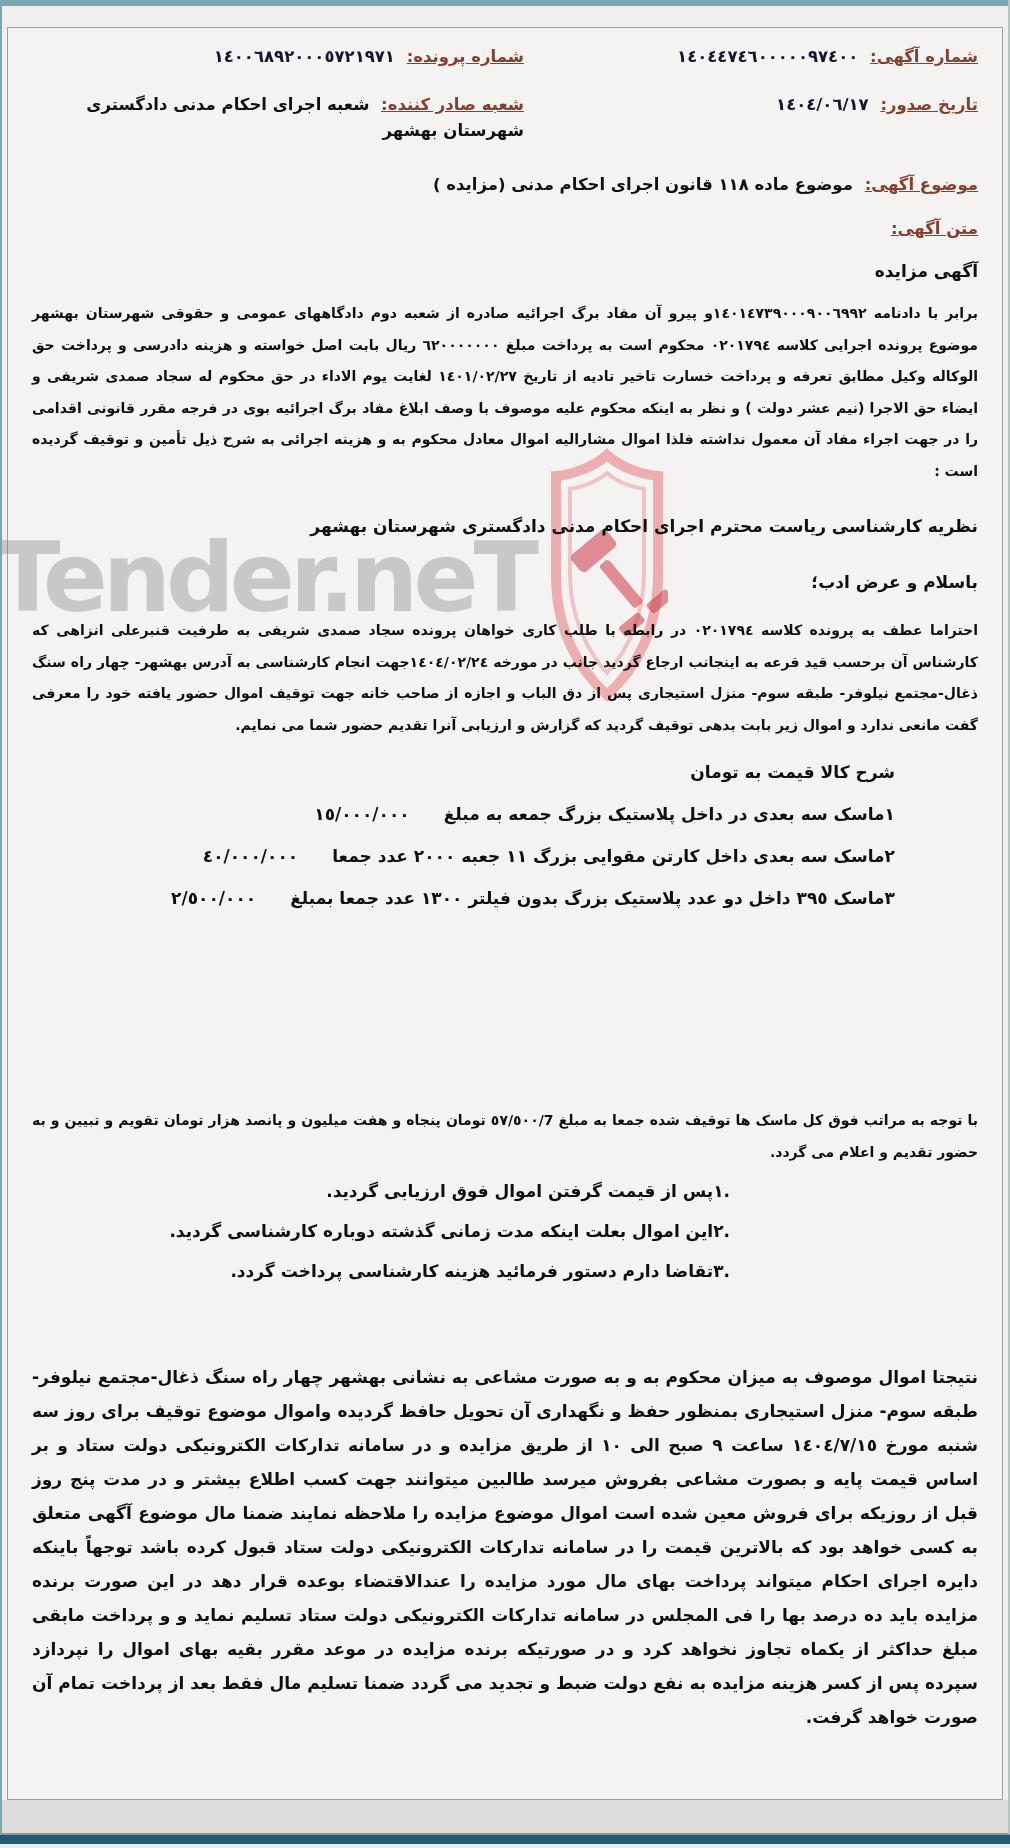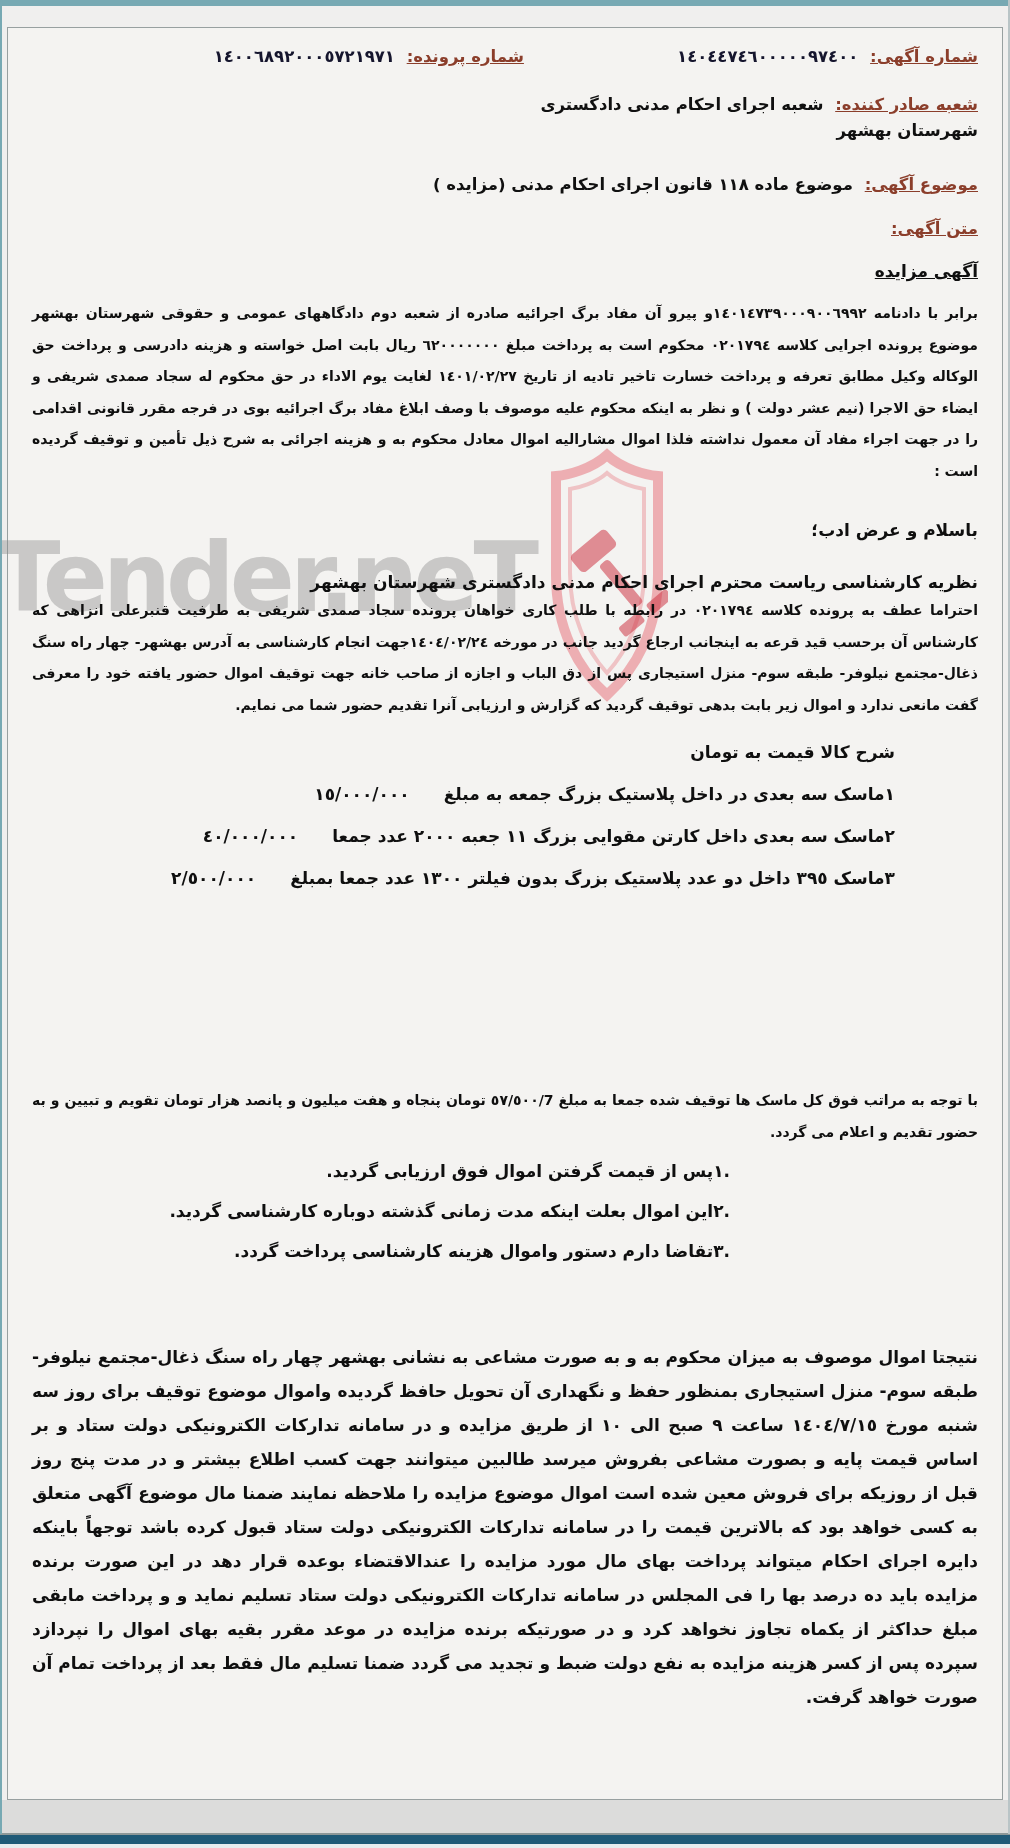--- a/index.html
+++ b/index.html
@@ -27,21 +27,21 @@
   .meta-row { display:grid; grid-template-columns:48% 52%; font-size:16.5px; line-height:26px; margin-bottom:22px; }
   .meta-row .cell { text-align:right; }
   .lbl { color:#8b3e2b;text-decoration:underline; }
   .val { color:#15152d; margin-right:6px; }
   .val-black { color:#101010; margin-right:6px; }
   .single-row { font-size:16.5px; line-height:26px; text-align:right; }
 
   .subject-row { margin-bottom:18px; }
   .bodylabel-row { margin-bottom:16px; }
 
-  .auction-title { font-size:17px; line-height:26px; margin-bottom:14px;text-decoration:underline; }
+  .auction-title { font-size:17px; line-height:26px; margin-bottom:14px; }
 
   .para {
     font-size:14px; line-height:2.25;
     text-align:justify; text-align-last:right;
     margin:0 0 4px 0;
   }
   .line { font-size:17px; line-height:26px; text-align:right; }
   .expert-heading { margin:26px 0 0 0; }
   .salutation { margin:30px 0 20px 0; }
 
@@ -113,41 +113,45 @@
         <span class="val">١٤٠٤٤٧٤٦٠٠٠٠٠٩٧٤٠٠</span>
       </div>
       <div class="cell">
         <span class="lbl">شماره پرونده:</span>
         <span class="val">١٤٠٠٦٨٩٢٠٠٠٥٧٢١٩٧١</span>
       </div>
     </div>
 
     <div class="meta-row" style="margin-bottom:28px;">
       <div class="cell">
+        <span class="lbl">تاریخ صدور:</span>
+        <span class="val">١٤٠٤/٠٦/١٧</span>
+      </div>
+      <div class="cell">
         <span class="lbl">شعبه صادر کننده:</span>
         <span class="val-black">شعبه اجرای احکام مدنی دادگستری شهرستان بهشهر</span>
       </div>
     </div>
 
     <div class="single-row subject-row">
       <span class="lbl">موضوع آگهی:</span>
       <span class="val-black">موضوع ماده ١١٨ قانون اجرای احکام مدنی (مزایده )</span>
     </div>
 
     <div class="single-row bodylabel-row">
       <span class="lbl">متن آگهی:</span>
     </div>
 
     <div class="auction-title">آگهی مزایده</div>
 
     <p class="para">برابر با دادنامه ١٤٠١٤٧٣٩٠٠٠٩٠٠٦٩٩٢و پیرو آن مفاد برگ اجرائیه صادره از شعبه دوم دادگاههای عمومی و حقوقی شهرستان بهشهر موضوع پرونده اجرایی کلاسه ٠٢٠١٧٩٤ محکوم است به پرداخت مبلغ ٦٢٠٠٠٠٠٠٠ ریال بابت اصل خواسته و هزینه دادرسی و پرداخت حق الوکاله وکیل مطابق تعرفه و پرداخت خسارت تاخیر تادیه از تاریخ ١٤٠١/٠٢/٢٧ لغایت یوم الاداء در حق محکوم له سجاد صمدی شریفی و ایضاء حق الاجرا (نیم عشر دولت ) و نظر به اینکه محکوم علیه موصوف با وصف ابلاغ مفاد برگ اجرائیه بوی در فرجه مقرر قانونی اقدامی را در جهت اجراء مفاد آن معمول نداشته فلذا اموال مشارالیه اموال معادل محکوم به و هزینه اجرائی به شرح ذیل تأمین و توقیف گردیده است :</p>
 
+    <div class="line expert-heading">نظریه کارشناسی ریاست محترم اجرای احکام مدنی دادگستری شهرستان بهشهر</div>
+
     <div class="line salutation">باسلام و عرض ادب؛</div>
-
-    <div class="line expert-heading">نظریه کارشناسی ریاست محترم اجرای احکام مدنی دادگستری شهرستان بهشهر</div>
 
     <p class="para">احتراما عطف به پرونده کلاسه ٠٢٠١٧٩٤ در رابطه با طلب کاری خواهان پرونده سجاد صمدی شریفی به طرفیت قنبرعلی انزاهی که کارشناس آن برحسب قید قرعه به اینجانب ارجاع گردید جانب در مورخه ١٤٠٤/٠٢/٢٤جهت انجام کارشناسی به آدرس بهشهر- چهار راه سنگ ذغال-مجتمع نیلوفر- طبقه سوم- منزل استیجاری پس از دق الباب و اجازه از صاحب خانه جهت توقیف اموال حضور یافته خود را معرفی گفت مانعی ندارد و اموال زیر بابت بدهی توقیف گردید که گزارش و ارزیابی آنرا تقدیم حضور شما می نمایم.</p>
 
     <div class="goods">
       <div class="line goods-heading">شرح کالا قیمت به تومان</div>
       <div class="item">
         <span>١ماسک سه بعدی در داخل پلاستیک بزرگ جمعه به مبلغ</span>
         <span>١٥/٠٠٠/٠٠٠</span>
       </div>
       <div class="item">
@@ -160,21 +164,21 @@
       </div>
     </div>
 
     <div class="gap-1"></div>
 
     <p class="para valuation">با توجه به مراتب فوق کل ماسک ها توقیف شده جمعا به مبلغ ٥٧/٥٠٠/7 تومان پنجاه و هفت میلیون و پانصد هزار تومان تقویم و تبیین و به حضور تقدیم و اعلام می گردد.</p>
 
     <div class="notes">
       <div class="line note-line">.١پس از قیمت گرفتن اموال فوق ارزیابی گردید.</div>
       <div class="line note-line">.٢این اموال بعلت اینکه مدت زمانی گذشته دوباره کارشناسی گردید.</div>
-      <div class="line note-line">.٣تقاضا دارم دستور واموال هزینه کارشناسی پرداخت گردد.</div>
+      <div class="line note-line">.٣تقاضا دارم دستور فرمائید هزینه کارشناسی پرداخت گردد.</div>
     </div>
 
     <div class="gap-2"></div>
 
     <p class="final-para">نتیجتا اموال موصوف به میزان محکوم به و به صورت مشاعی به نشانی بهشهر چهار راه سنگ ذغال-مجتمع نیلوفر- طبقه سوم- منزل استیجاری بمنظور حفظ و نگهداری آن تحویل حافظ گردیده واموال موضوع توقیف برای روز سه شنبه مورخ ١٤٠٤/٧/١٥ ساعت ٩ صبح الی ١٠ از طریق مزایده و در سامانه تدارکات الکترونیکی دولت ستاد و بر اساس قیمت پایه و بصورت مشاعی بفروش میرسد طالبین میتوانند جهت کسب اطلاع بیشتر و در مدت پنج روز قبل از روزیکه برای فروش معین شده است اموال موضوع مزایده را ملاحظه نمایند ضمنا مال موضوع آگهی متعلق به کسی خواهد بود که بالاترین قیمت را در سامانه تدارکات الکترونیکی دولت ستاد قبول کرده باشد توجهاً باینکه دایره اجرای احکام میتواند پرداخت بهای مال مورد مزایده را عندالاقتضاء بوعده قرار دهد در این صورت برنده مزایده باید ده درصد بها را فی المجلس در سامانه تدارکات الکترونیکی دولت ستاد تسلیم نماید و و پرداخت مابقی مبلغ حداکثر از یکماه تجاوز نخواهد کرد و در صورتیکه برنده مزایده در موعد مقرر بقیه بهای اموال را نپردازد سپرده پس از کسر هزینه مزایده به نفع دولت ضبط و تجدید می گردد ضمنا تسلیم مال فقط بعد از پرداخت تمام آن صورت خواهد گرفت.</p>
 
   </div>
 </div>
 
 <div class="bottom-gray"></div>

